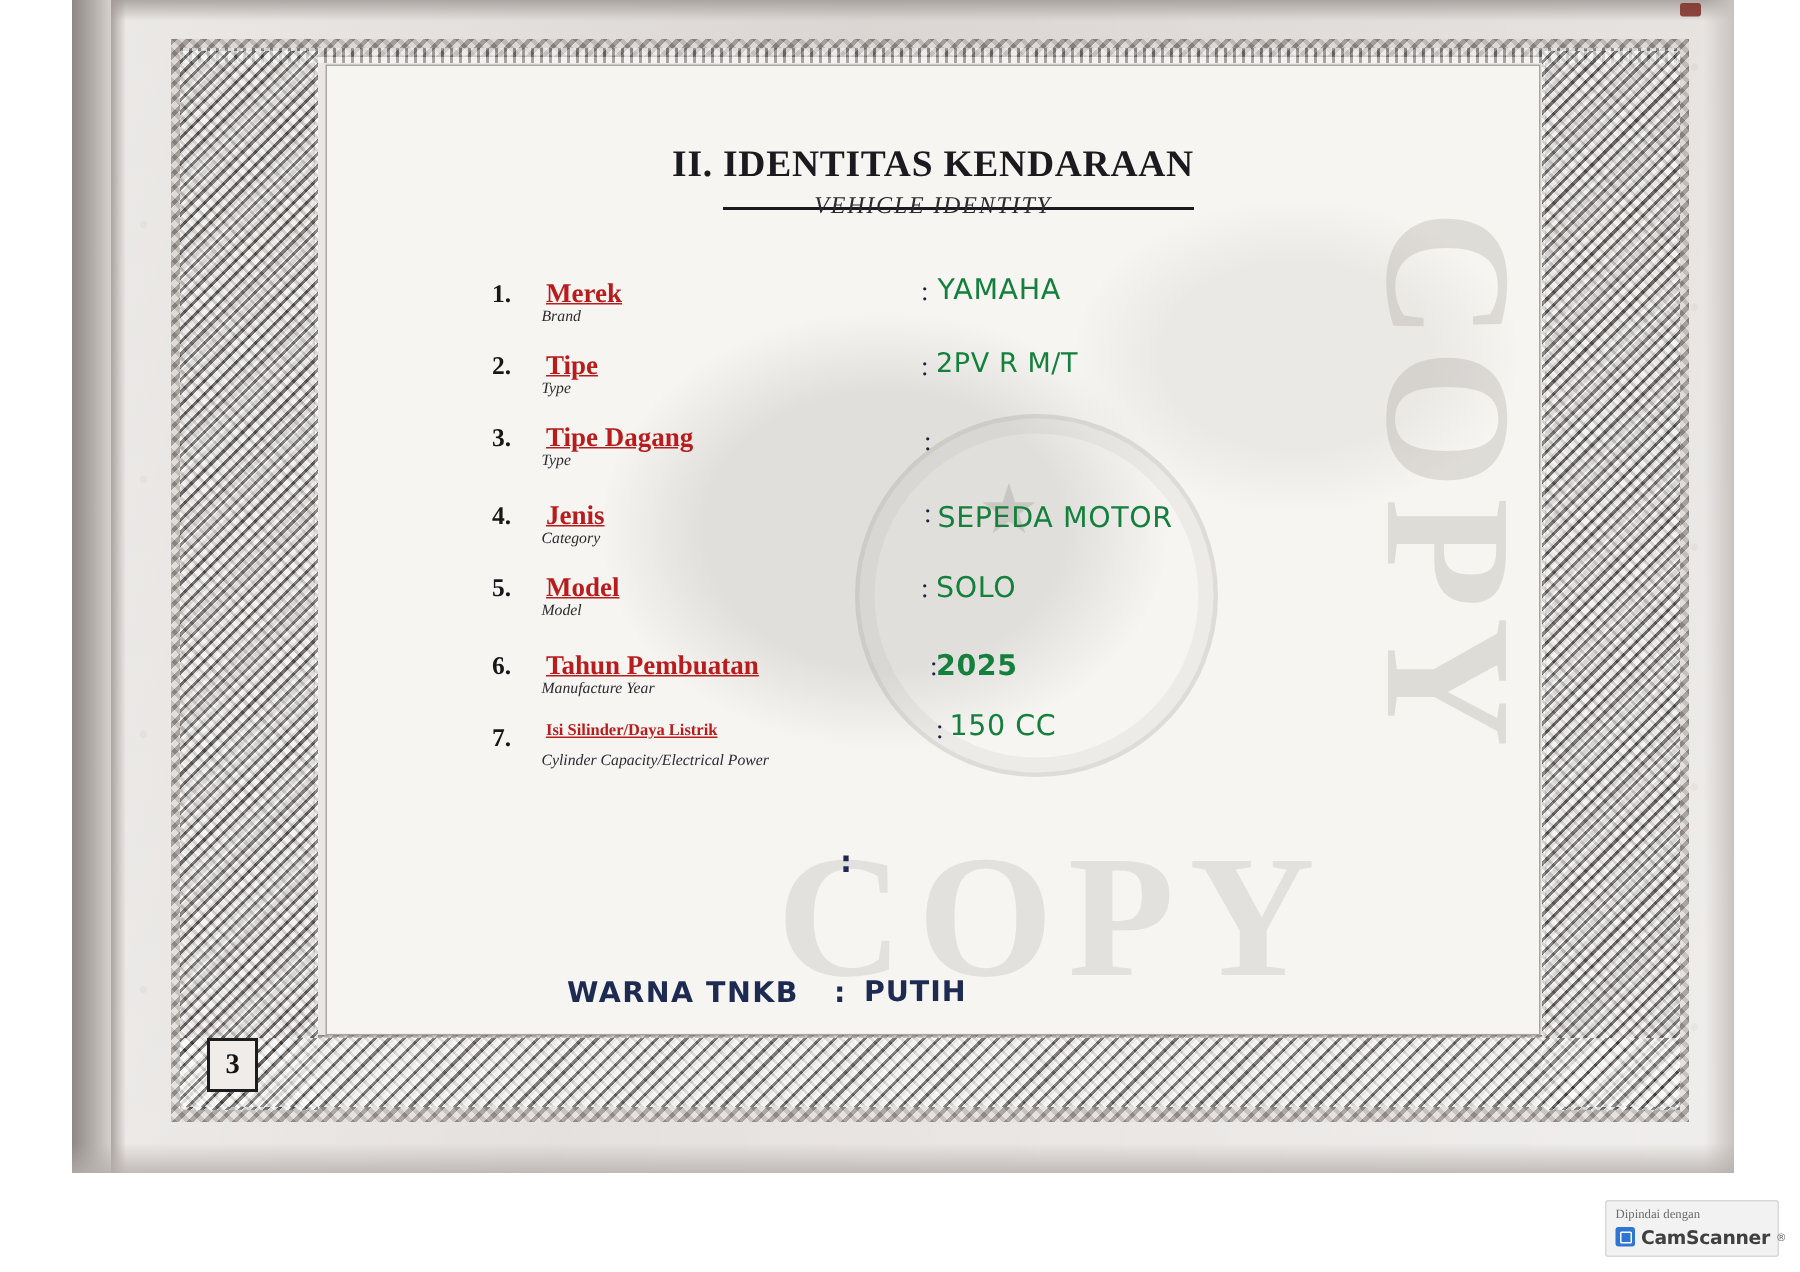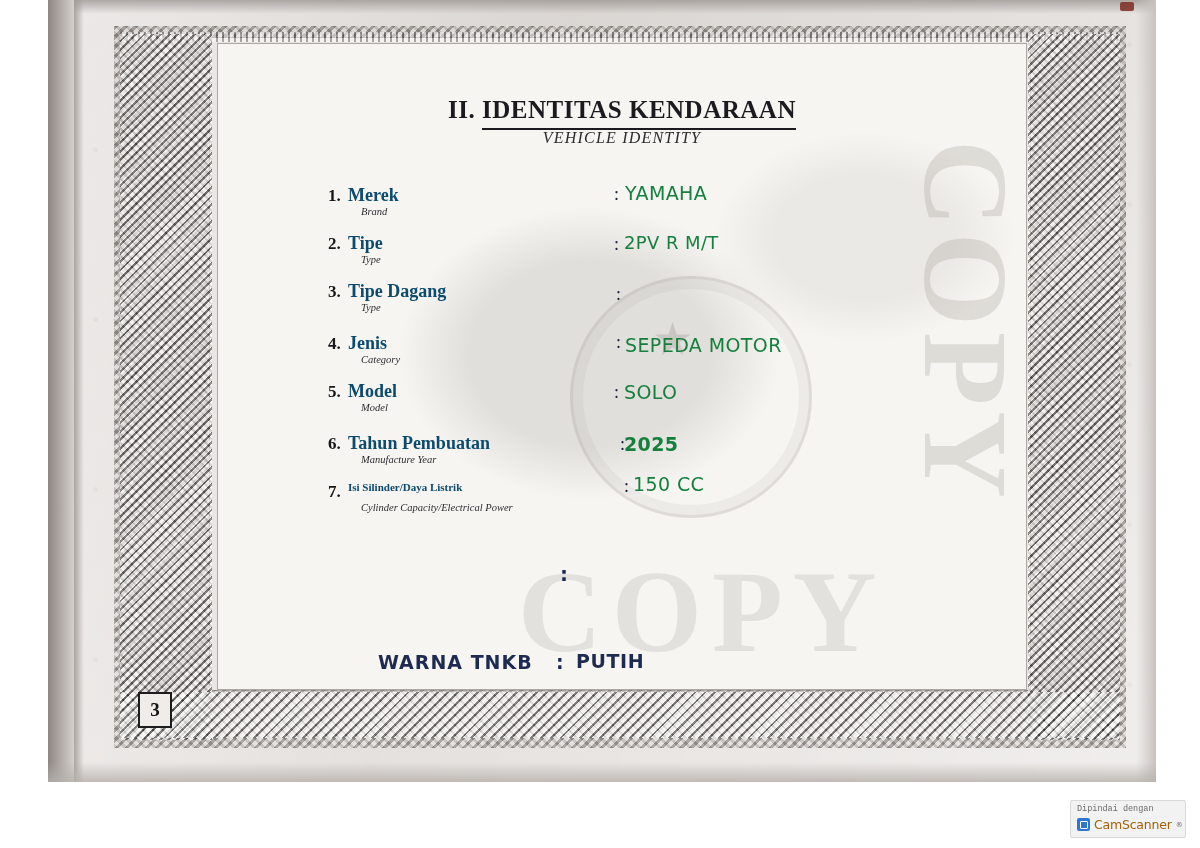--- a/index.html
+++ b/index.html
@@ -225,21 +225,21 @@
   }
   .title-main {
     font-family: "Liberation Serif", serif;
     font-size: 25px;
     font-weight: bold;
     color: #1b1b1f;
     letter-spacing: .5px;
   }
   .title-main .underline {
     border-bottom: 2px solid #1b1b1f;
-    padding-bottom: 5px;
+    padding-bottom: 15px;
   }
   .title-sub {
     margin-top: 5px;
     font-family: "Liberation Serif", serif;
     font-style: italic;
     font-size: 16px;
     letter-spacing: 1.2px;
     color: #2a2a2e;
   }
 
@@ -259,26 +259,27 @@
     left: 0;
     top: 0;
     width: 26px;
     font-family: "Liberation Serif", serif;
     font-weight: bold;
     font-size: 17px;
     color: #17171a;
   }
   .f-label {
     position: absolute;
-    left: 20px;
+    left: 36px;
     top: -1px;
     font-family: "Liberation Serif", serif;
     font-weight: bold;
     font-size: 18px;
-    color: #0c4a6e;
+    color: #b91c1c;
+    text-decoration: underline;
   }
   .f-sub {
     position: absolute;
     left: 33px;
     top: 20px;
     font-family: "Liberation Serif", serif;
     font-style: italic;
     font-size: 10.5px;
     color: #2b2b30;
   }
@@ -355,21 +356,21 @@
     bottom: 10px;
     width: 116px;
     height: 38px;
     background: #f2f2f2;
     border: 1px solid #d9d9d9;
     border-radius: 2px;
     padding: 3px 6px;
     box-sizing: border-box;
   }
   .cs-top {
-    font-family: Liberation Mono, monospace;
+    font-family: Liberation Serif, serif;
     font-size: 8.5px;
     color: #6b6b6b;
     line-height: 11px;
   }
   .cs-bottom {
     display: flex;
     align-items: center;
     gap: 4px;
     margin-top: 2px;
   }
@@ -386,22 +387,22 @@
     position: absolute;
     left: 2.5px; top: 2.5px;
     width: 8px; height: 8px;
     border: 1.6px solid #ffffff;
     border-radius: 1px;
     box-sizing: border-box;
   }
   .cs-name {
     font-family: "DejaVu Sans", sans-serif;
     font-size: 12.5px;
-    font-weight: normal;
-    color: #a16207;
+    font-weight: bold;
+    color: #404040;
     letter-spacing: -.2px;
   }
   .cs-tm {
     font-family: "DejaVu Sans", sans-serif;
     font-size: 7px;
     color: #6b6b6b;
     vertical-align: super;
   }
 
   

